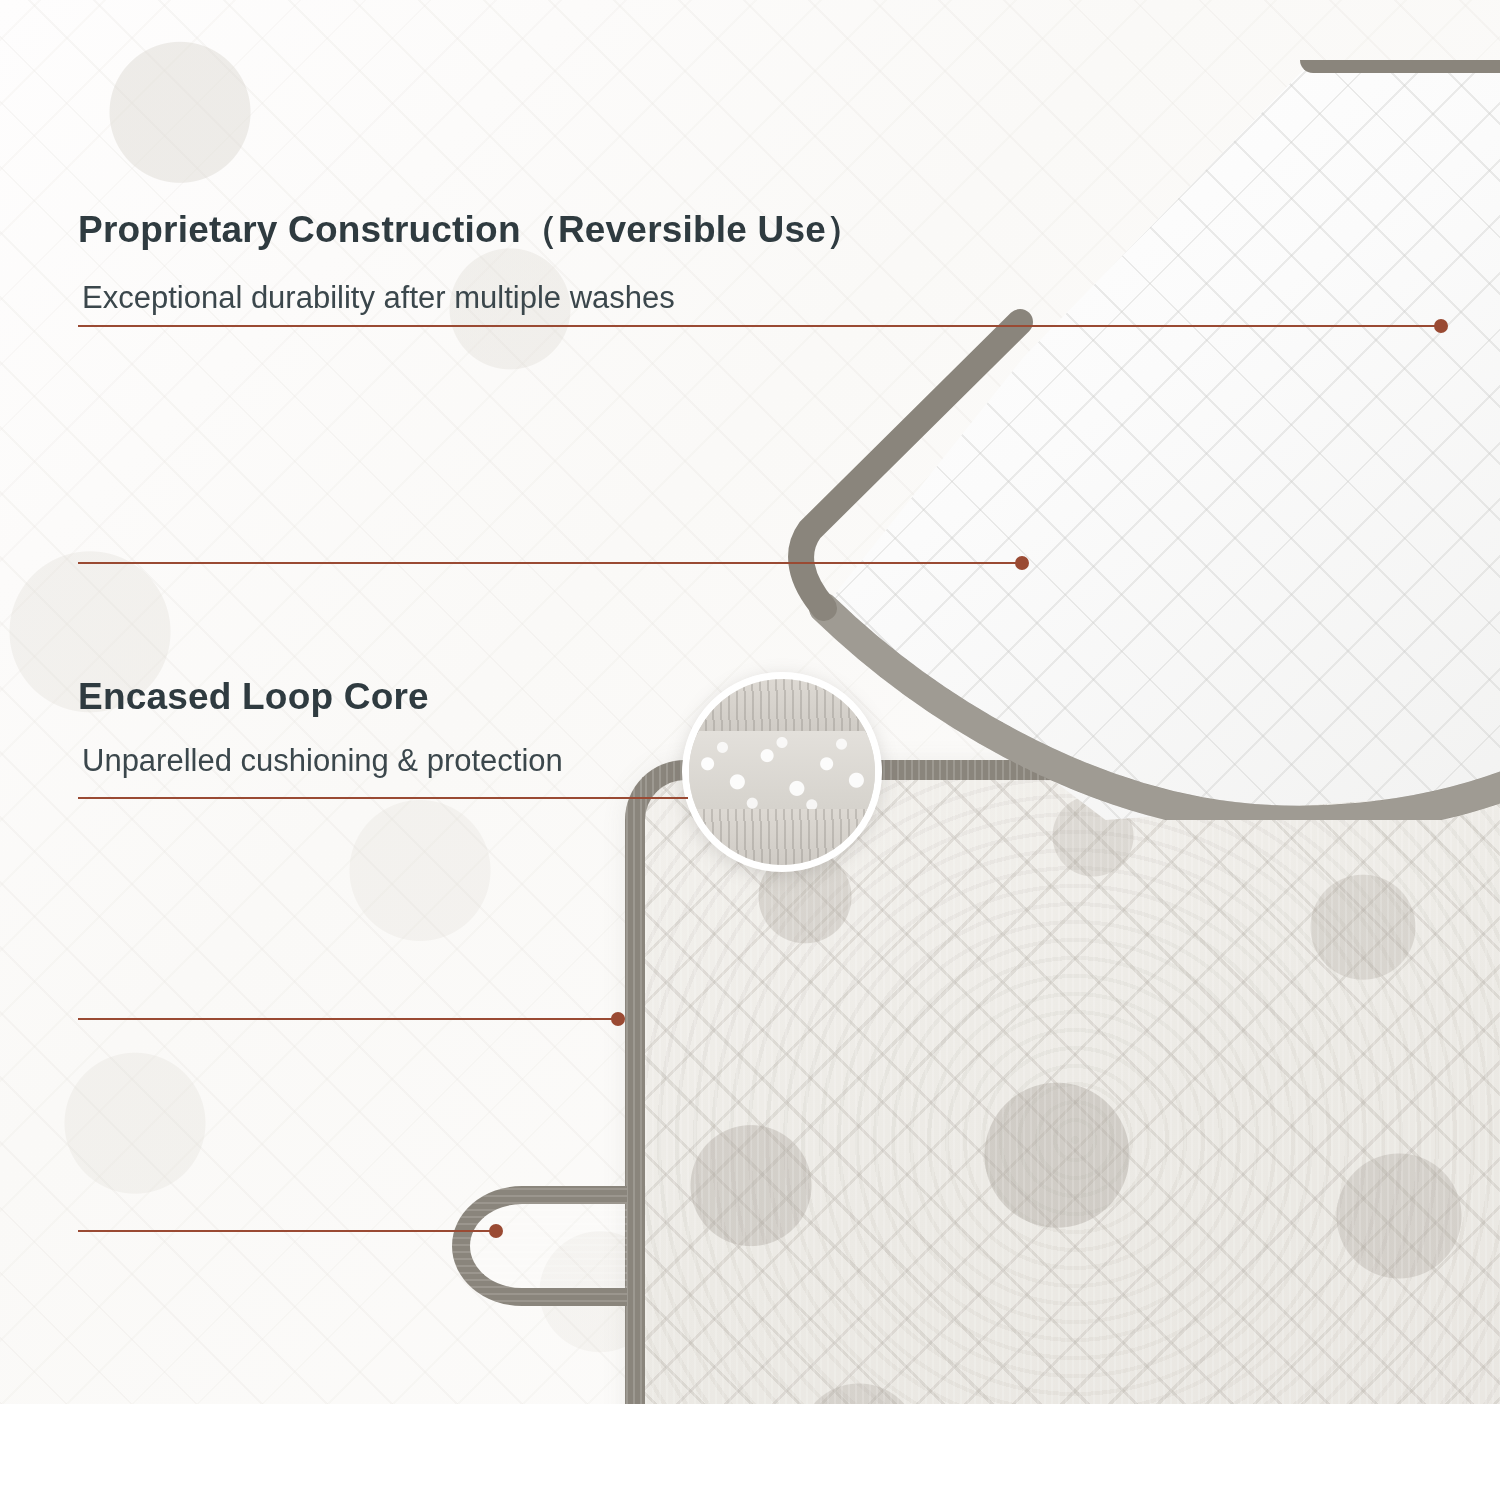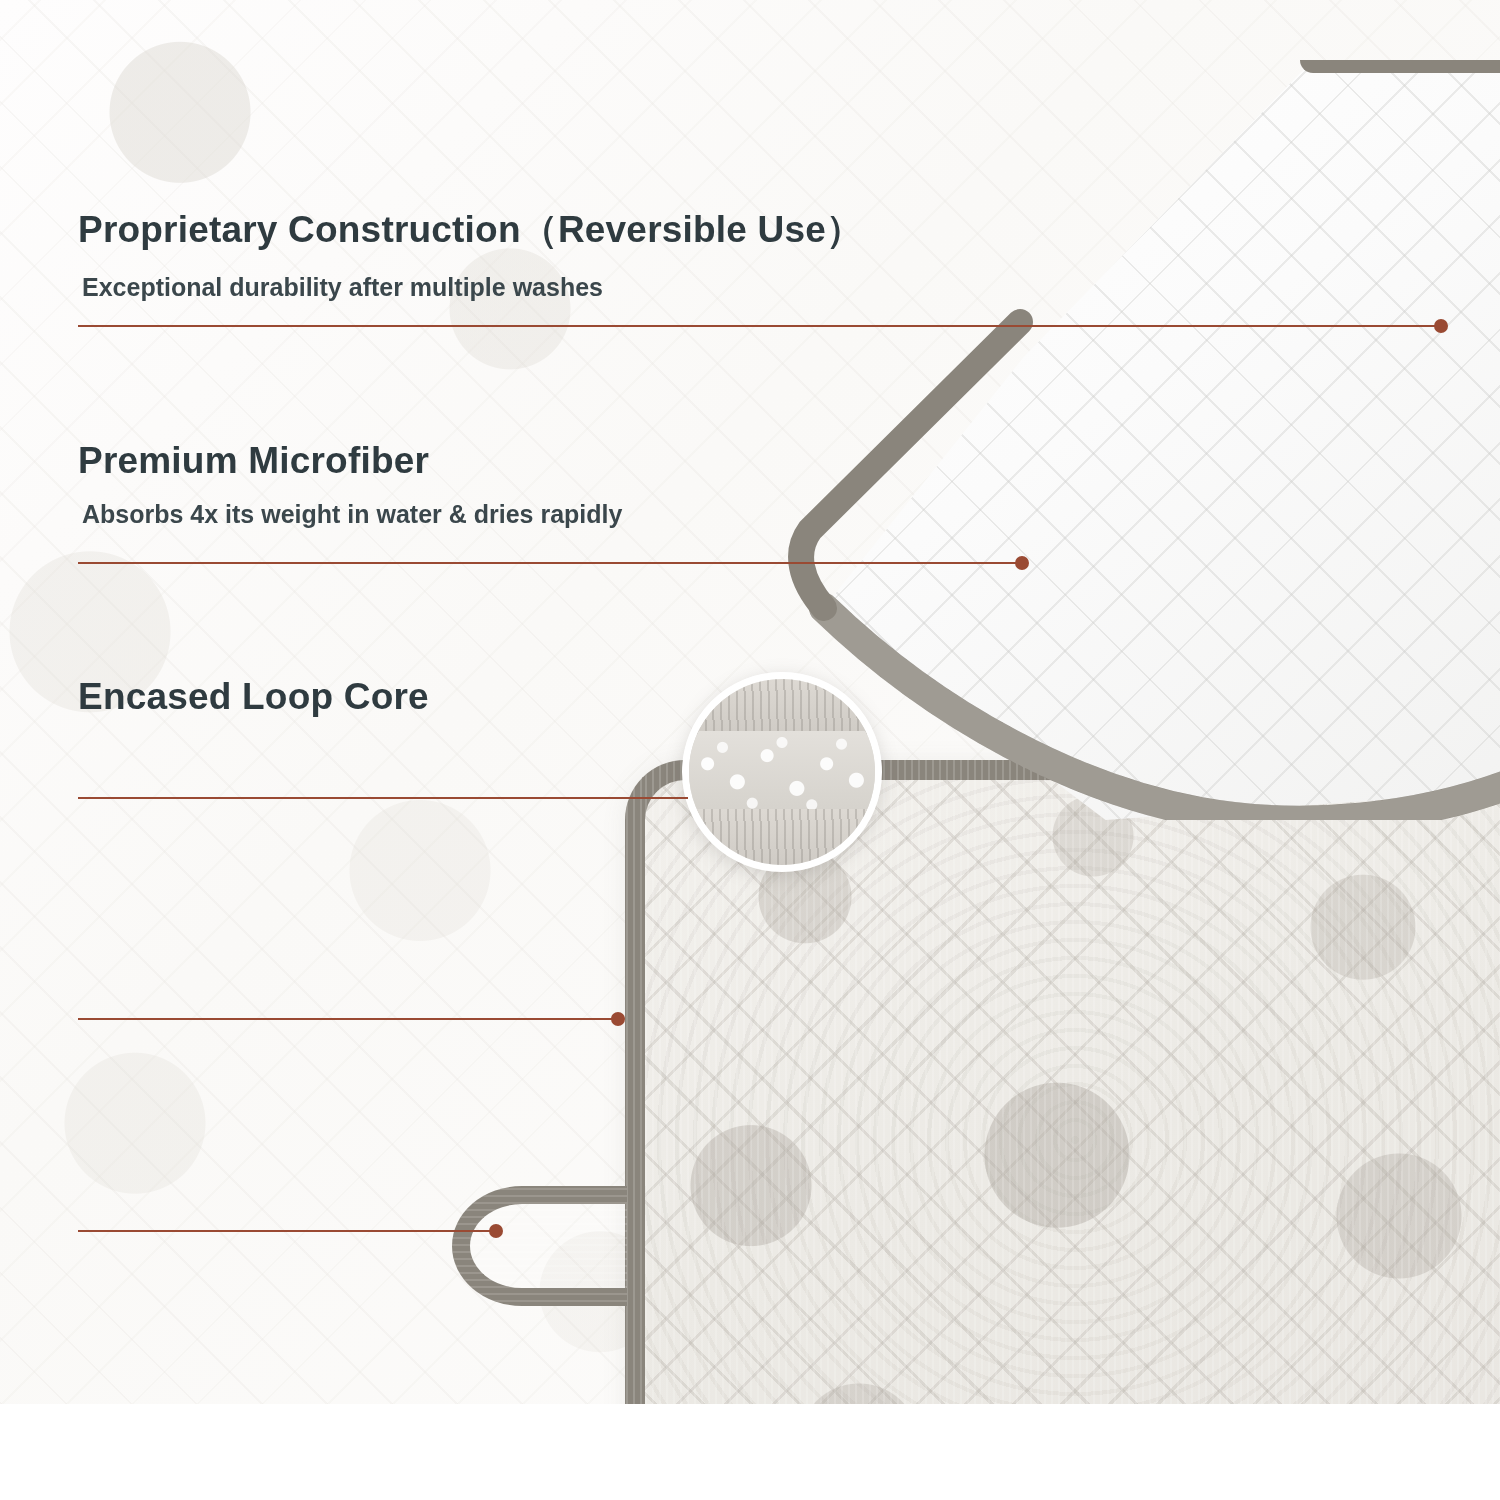--- a/index.html
+++ b/index.html
@@ -203,23 +203,23 @@
   .callout { position: absolute; }
   .callout .title {
     margin: 0;
     font-size: 37px;
     font-weight: 700;
     letter-spacing: .2px;
     color: #2f3b40;
     white-space: nowrap;
   }
   .callout .sub {
-    margin: 18px 0 0 4px;
-    font-size: 25px;
-    font-weight: 700;
+    margin: 25px 0 0 4px;
+    font-size: 31px;
+    font-weight: 400;
     color: #3b474c;
     white-space: nowrap;
   }
 
   
   .leader {
     position: absolute;
     height: 2px;
     background: #9a4a33;
   }
@@ -260,29 +260,26 @@
     <div class="stripe-bottom"></div>
   </div>
 
   <div class="callout" style="left:78px; top:205px;">
     <p class="title">Proprietary Construction（Reversible Use）</p>
     <p class="sub">Exceptional durability after multiple washes</p>
   </div>
   <div class="leader" style="left:78px; top:325px; width:1360px;"></div>
   <div class="dot" style="left:1441px; top:326px;"></div>
 
-  <div class="callout" style="left:78px; top:440px;">
-    <p class="title">Premium Microfiber</p>
-    <p class="sub">Absorbs 4x its weight in water &amp; dries rapidly</p>
-  </div>
   <div class="leader" style="left:78px; top:562px; width:945px;"></div>
   <div class="dot" style="left:1022px; top:563px;"></div>
 
   <div class="callout" style="left:78px; top:676px;">
     <p class="title">Encased Loop Core</p>
+    <p class="sub">Unparelled cushioning &amp; protection</p>
   </div>
   <div class="leader" style="left:78px; top:797px; width:610px;"></div>
 
   <div class="leader" style="left:78px; top:1018px; width:540px;"></div>
   <div class="dot" style="left:618px; top:1019px;"></div>
 
   <div class="leader" style="left:78px; top:1230px; width:418px;"></div>
   <div class="dot" style="left:496px; top:1231px;"></div>
 
 </div>

